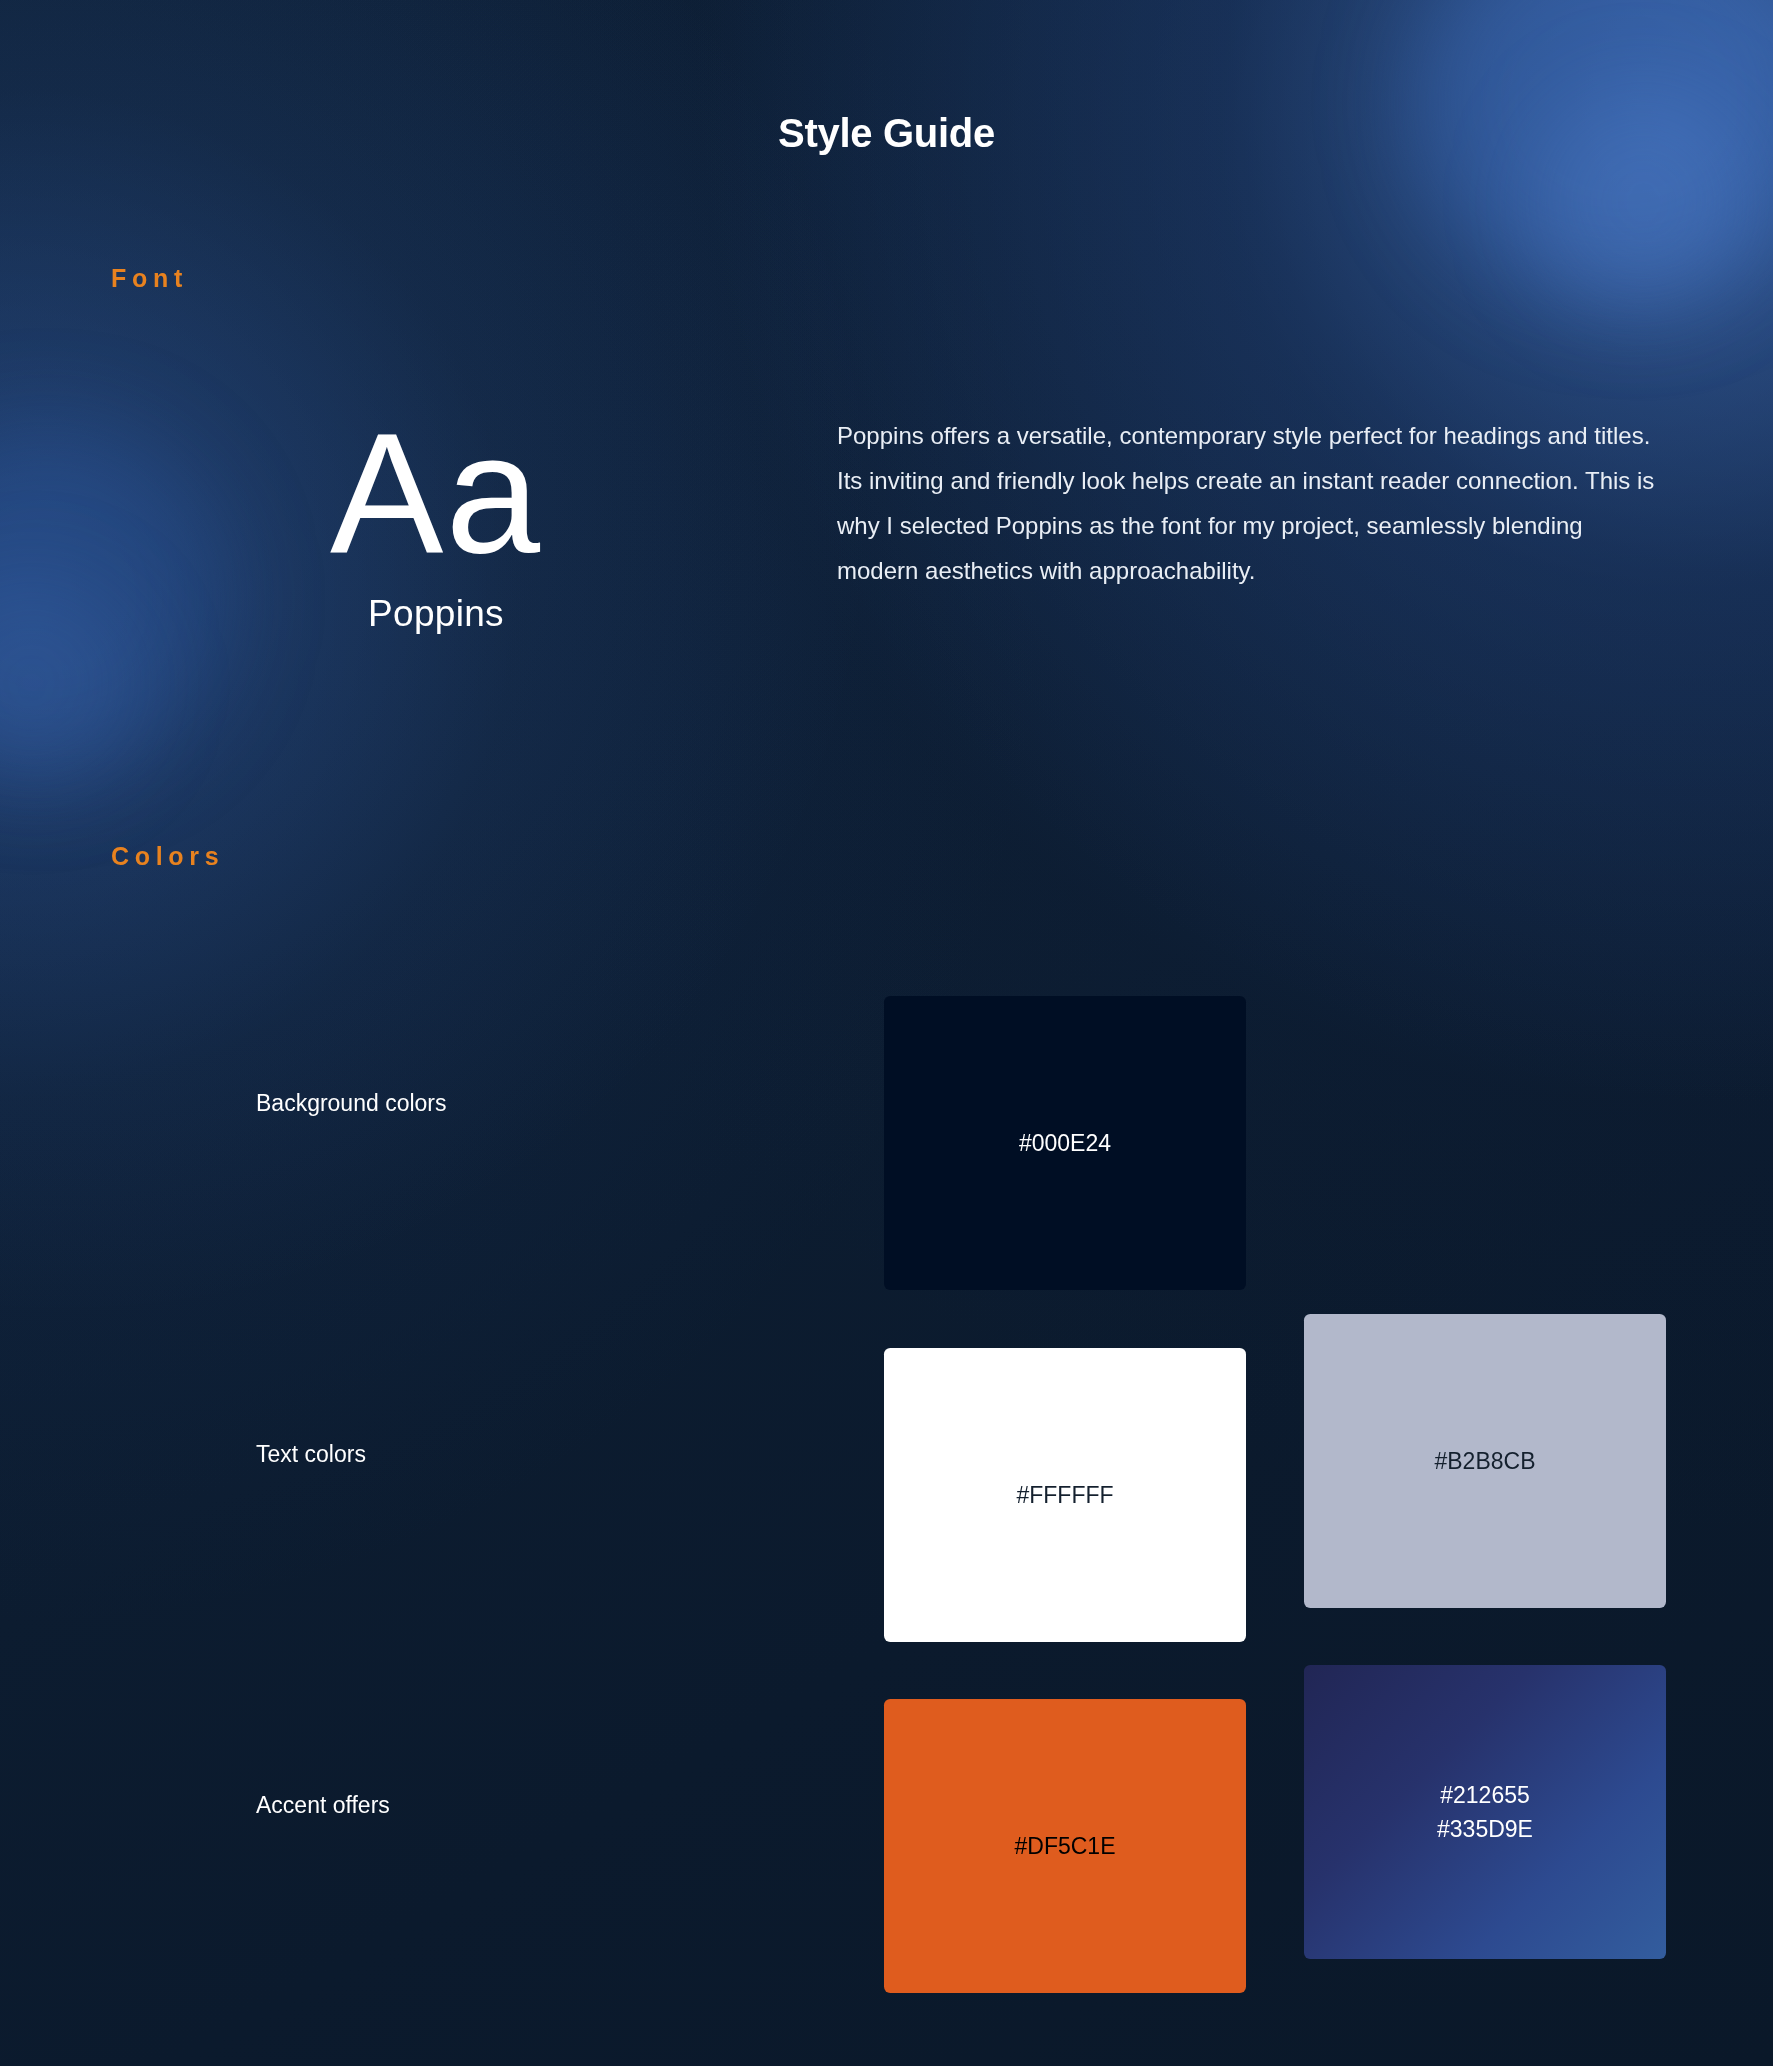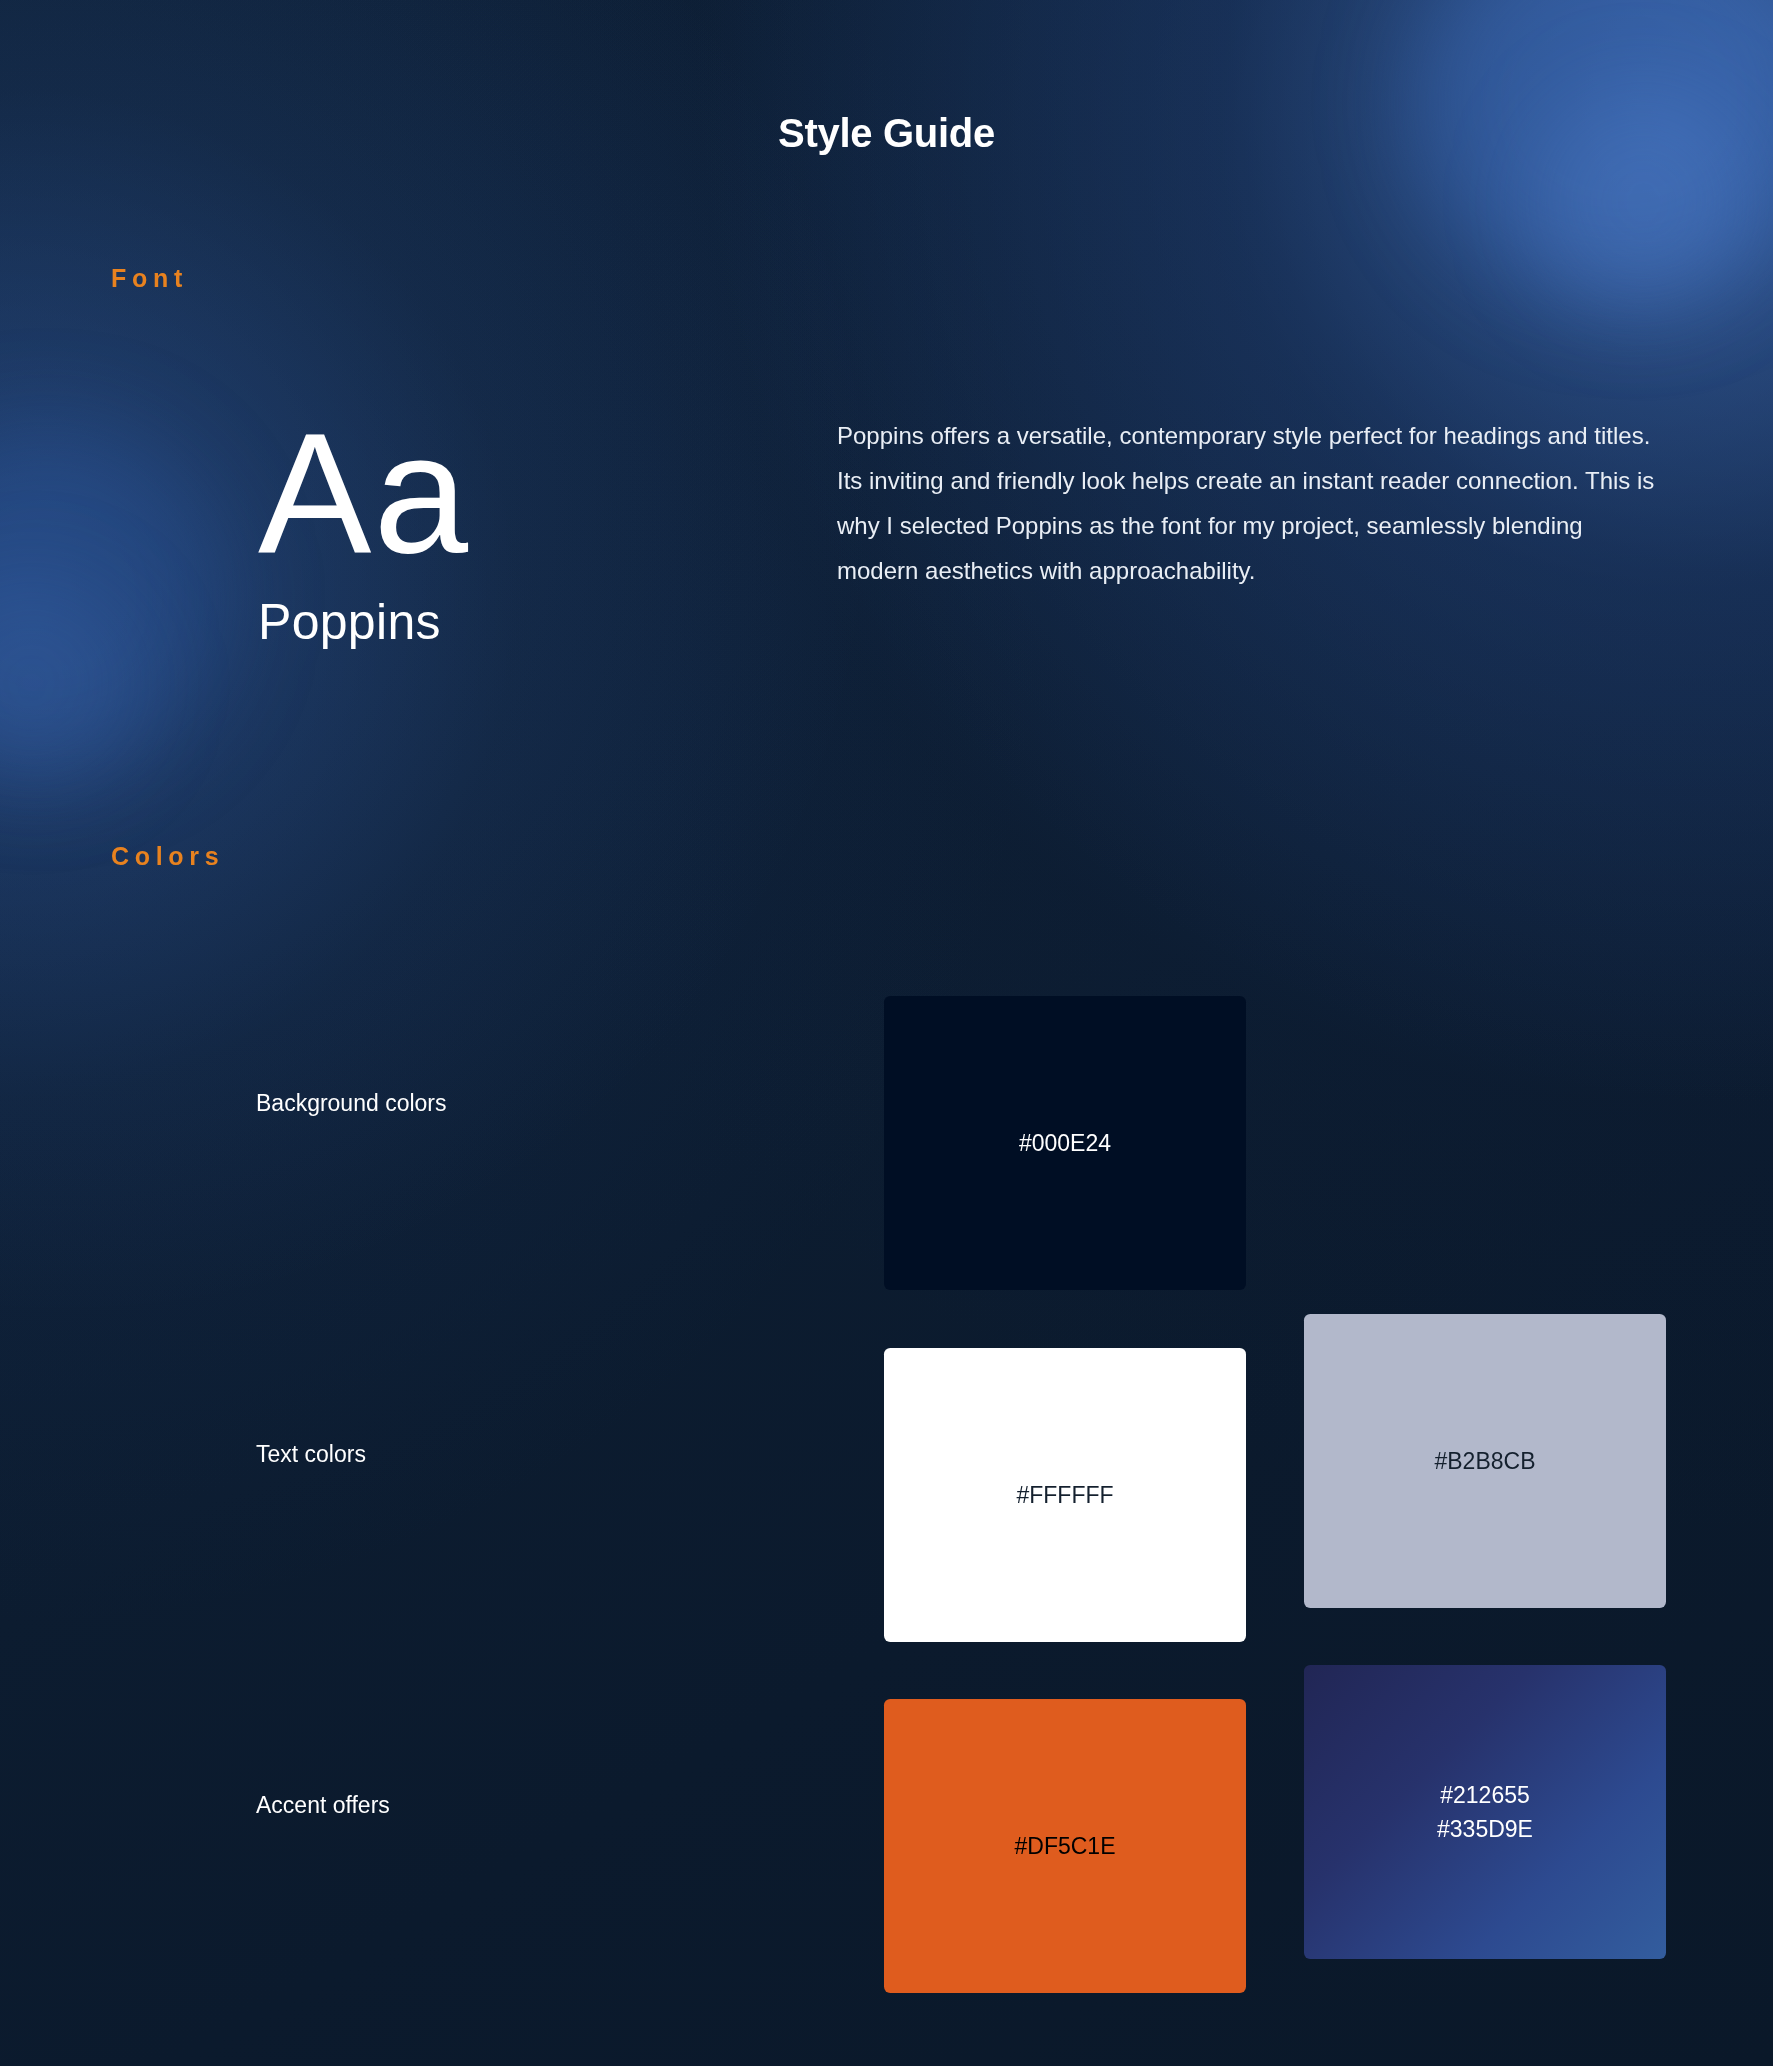--- a/index.html
+++ b/index.html
@@ -55,34 +55,35 @@
     color: #e8821f;
     font-size: 25px;
     font-weight: bold;
     letter-spacing: 5.7px;
   }
   .label-font { left: 111px; top: 220px; margin-top: 44px; }
   .label-colors { left: 111px; top: 842px; }
 
   .font-specimen {
     position: absolute;
-    left: 258px;
+    left: 276px;
     top: 408px;
     width: 320px;
+    text-align: center;
   }
   .font-aa {
     color: #ffffff;
     font-size: 170px;
     line-height: 170px;
     font-weight: 300;
     letter-spacing: 2.1px;
   }
   .font-name {
     color: #ffffff;
-    font-size: 50px;
+    font-size: 37px;
     font-weight: 300;
     margin-top: 14.5px;
     letter-spacing: 0.3px;
   }
 
   .font-desc {
     position: absolute;
     left: 837px;
     top: 413px;
     width: 826px;

